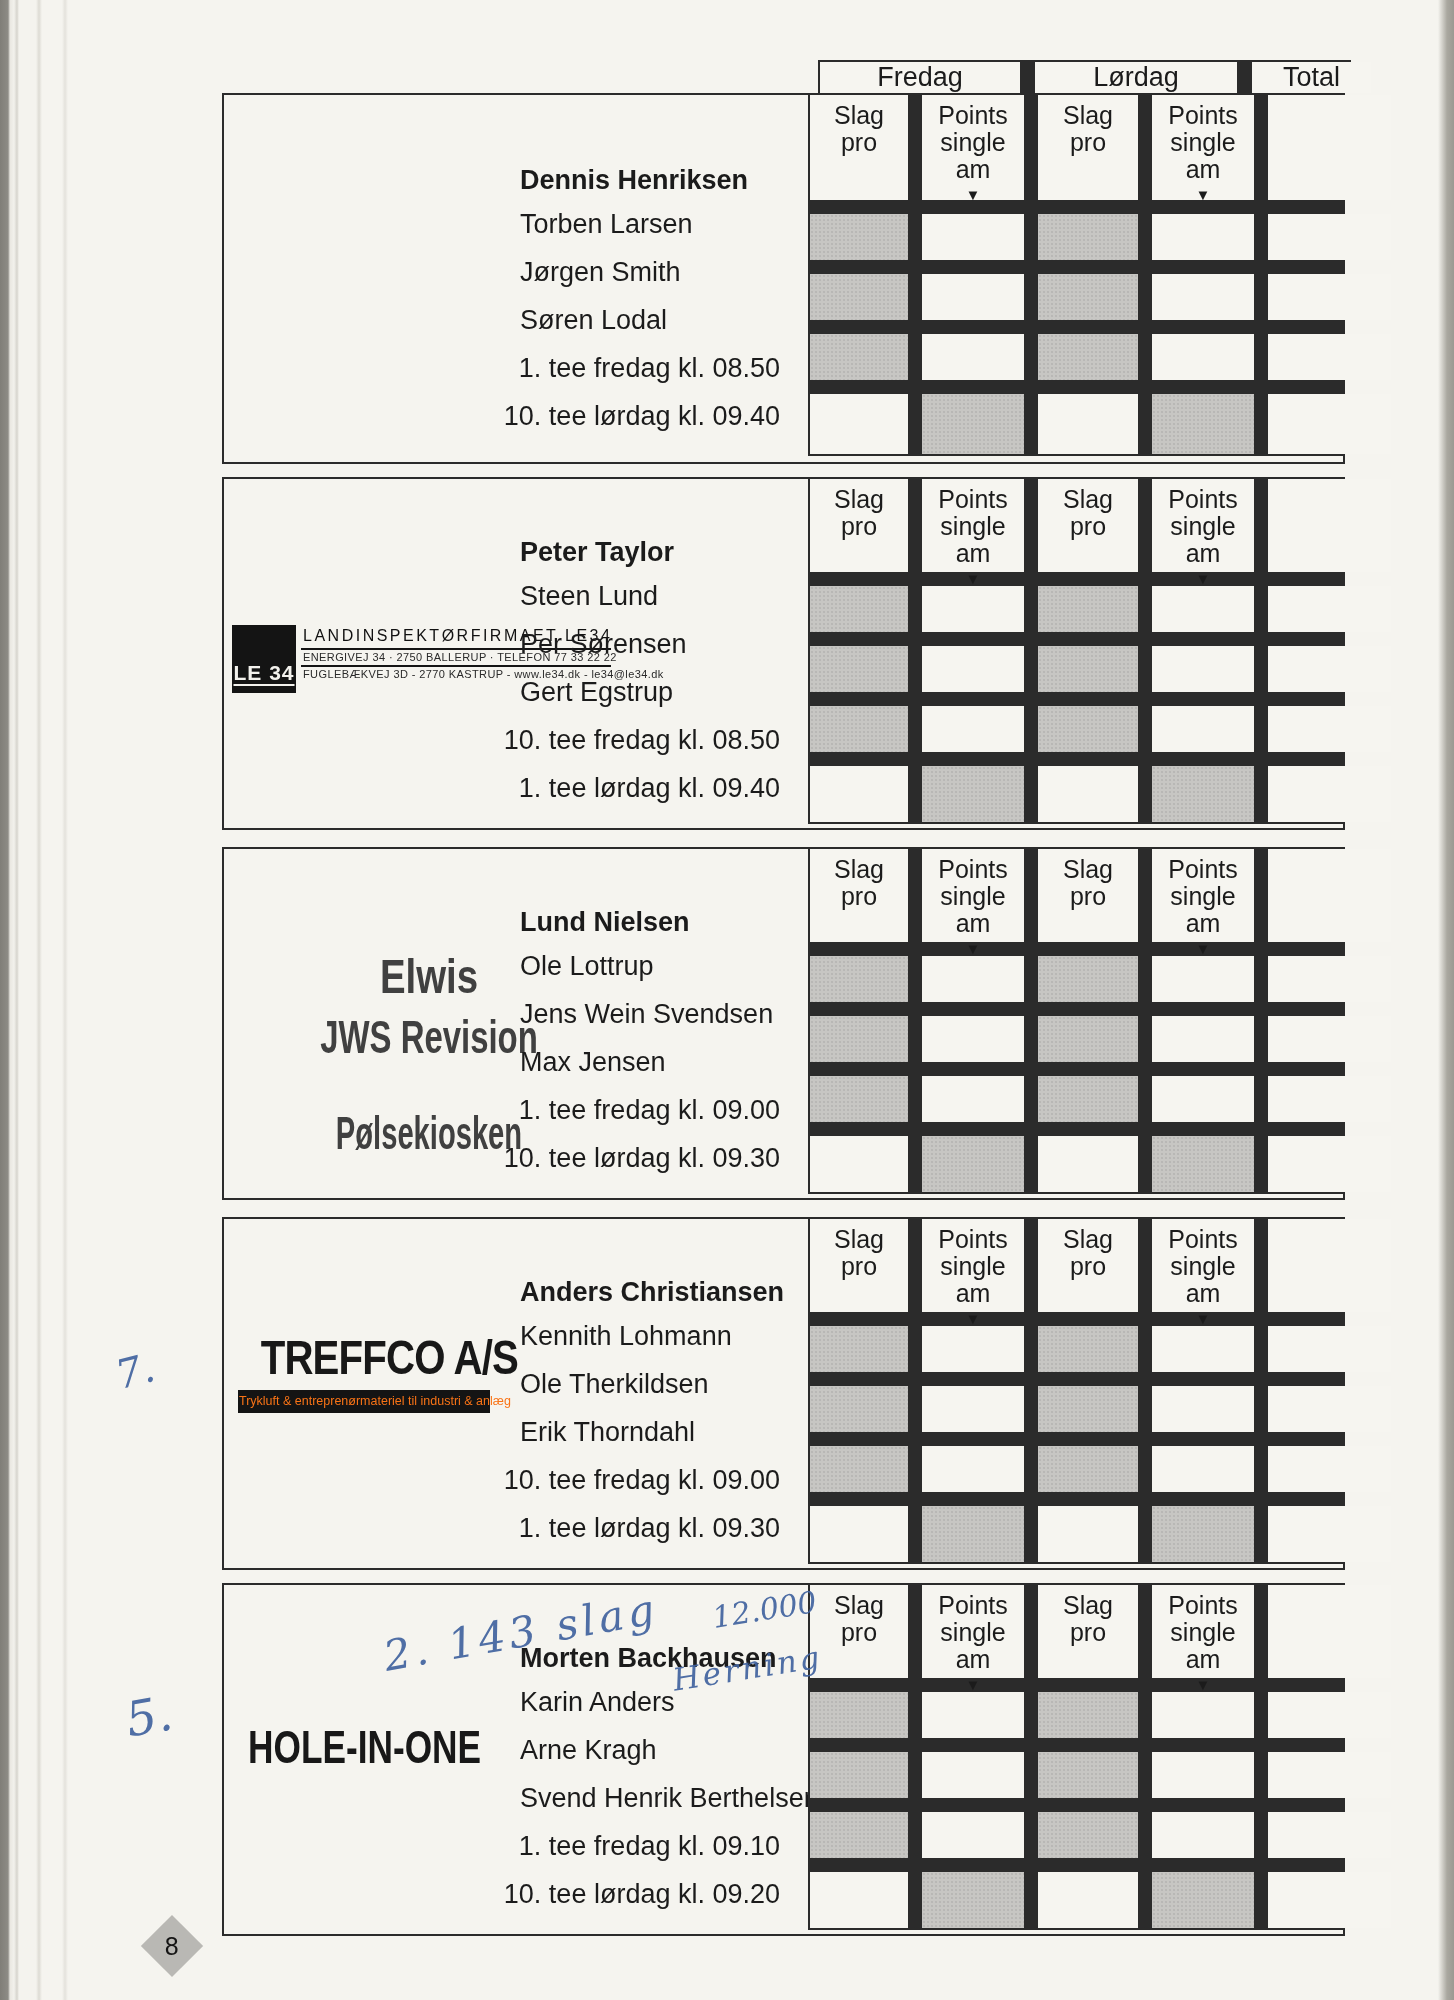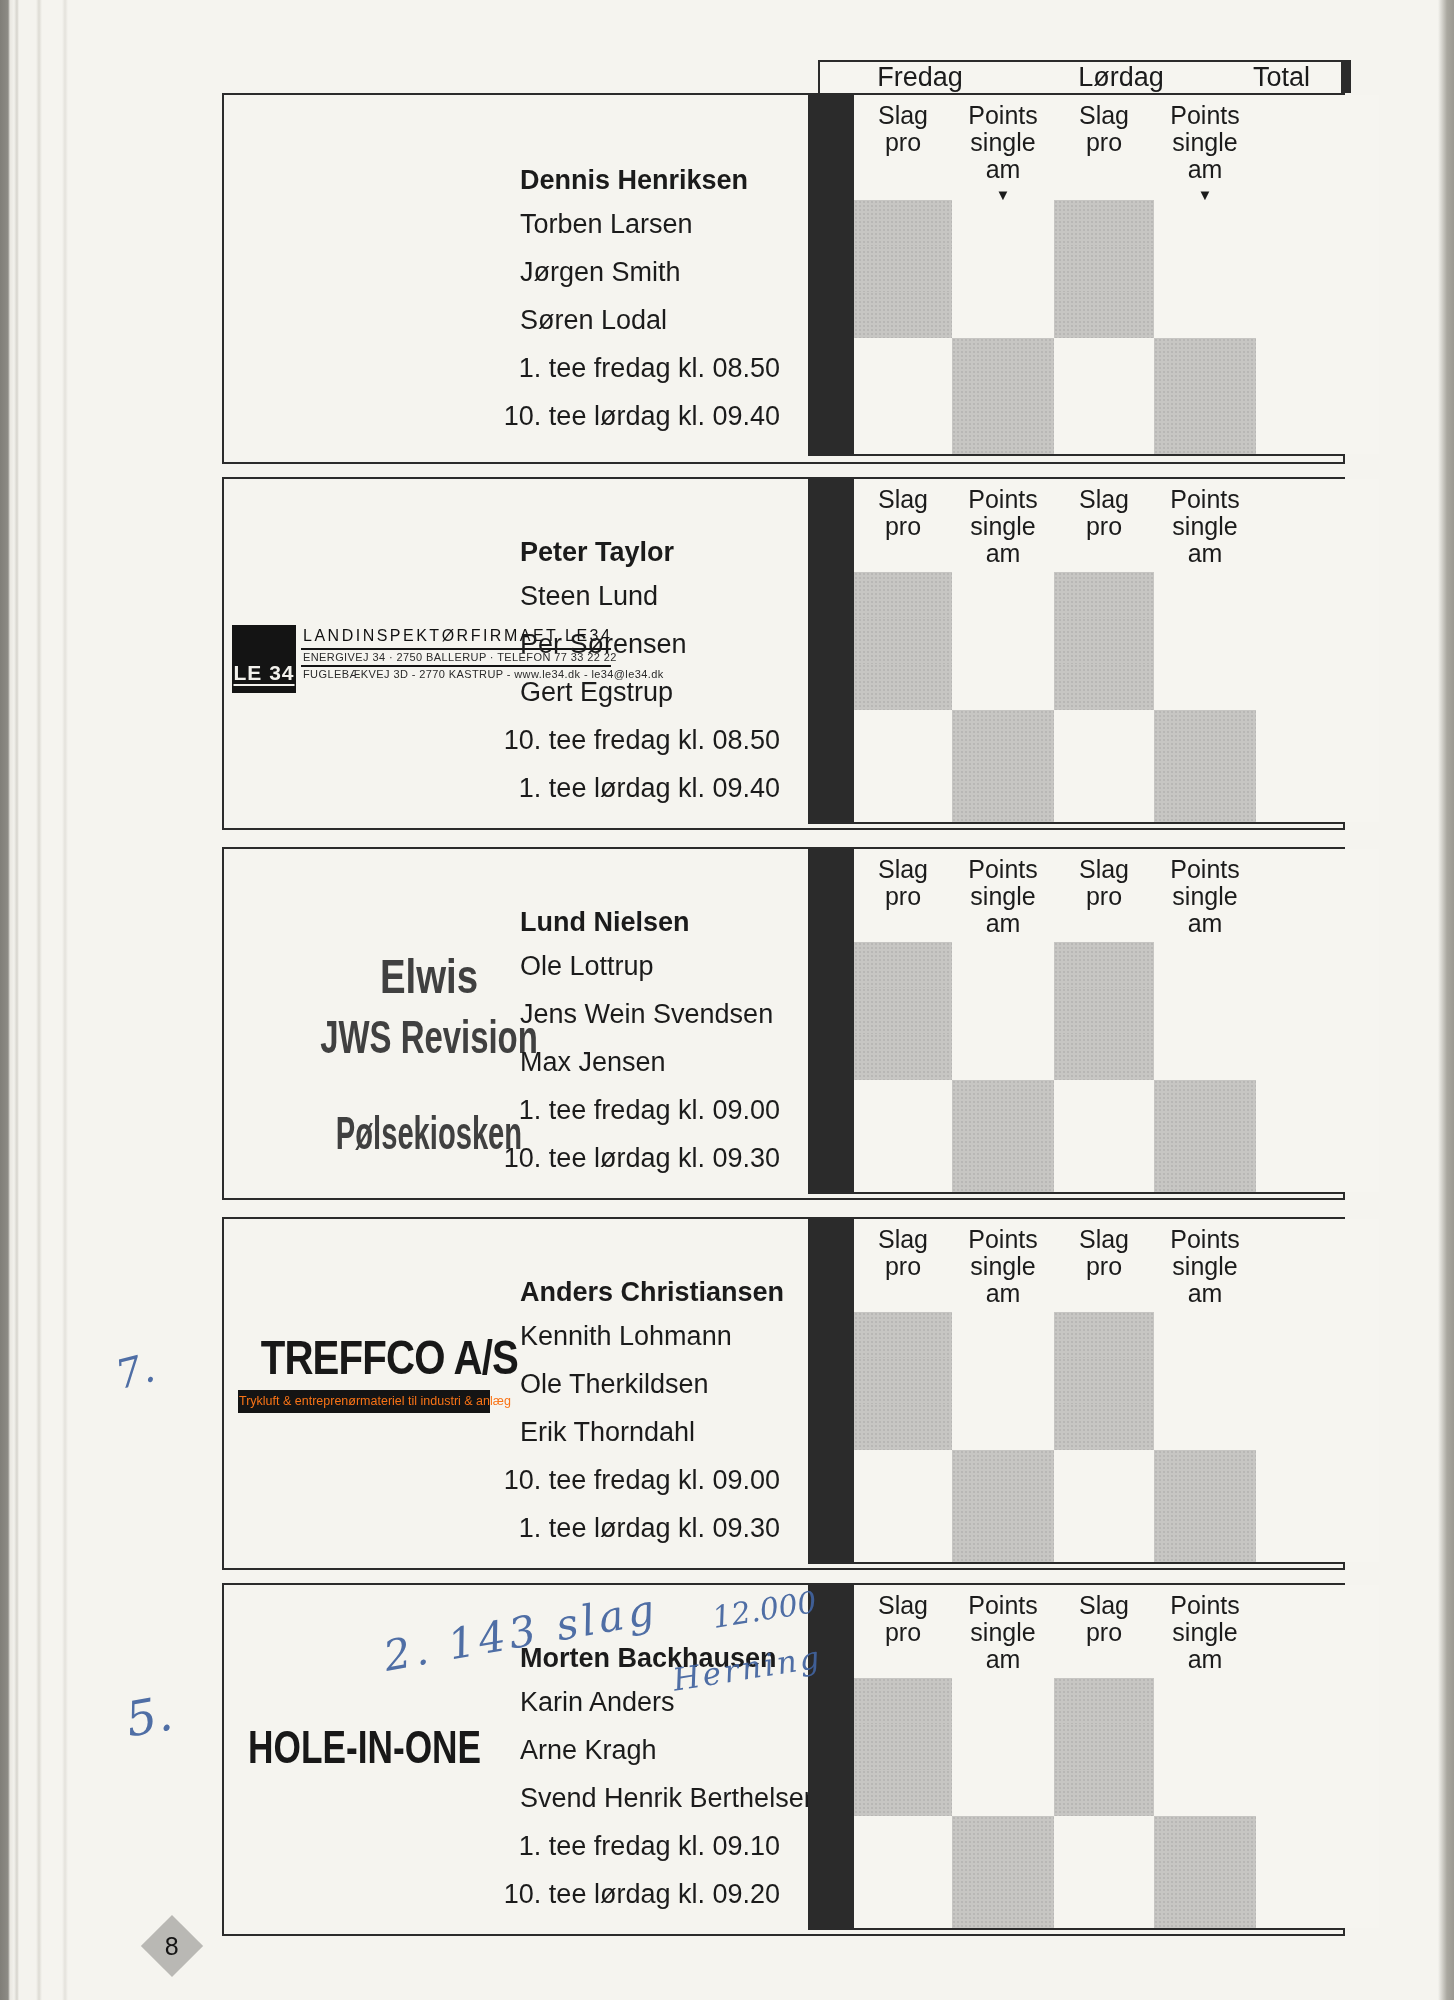--- a/index.html
+++ b/index.html
@@ -12,32 +12,32 @@
   
   .edge-left{position:absolute;left:0;top:0;width:78px;height:2000px;pointer-events:none;
     background:
       linear-gradient(90deg,#807e78 0px,#8d8b85 8px,#e9e7e1 10px,#f2f1ec 14px,
         #d6d4cd 17px,#f4f3ee 19px,#f4f3ee 36px,#dddbd4 39px,#f5f4ef 42px,
         #f5f4ef 62px,#e4e2dc 65px,#f5f4ef 68px);}
   .edge-right{position:absolute;right:0;top:0;width:16px;height:2000px;pointer-events:none;
     background:linear-gradient(90deg,rgba(170,168,160,0) 0,#aaa8a0 9px,#9b9992 16px);}
   
   .band{position:absolute;left:818px;top:60px;width:533px;height:33px;box-sizing:border-box;
-    border:2px solid #2b2b2b;background:#2b2b2b;display:grid;grid-template-columns:200px 202px 119px;gap:0;}
+    border:2px solid #2b2b2b;background:#2b2b2b;display:grid;grid-template-columns:200px 202px 119px;gap:15px;}
   .band>div{background:#f6f5f0;display:flex;align-items:center;justify-content:center;
     font-size:27px;}
   
   .block{position:absolute;left:222px;width:1123px;box-sizing:border-box;
     border:2px solid #2b2b2b;--hh:93px;--gh:347px;--oy:0px;}
   .b1{--hh:105px;--gh:363px;--oy:12px;}
   
   .grid{position:absolute;right:-2px;top:-2px;width:537px;height:var(--gh);box-sizing:border-box;
     border:2px solid #2b2b2b;background:#2b2b2b;display:grid;
     grid-template-columns:98px 102px 100px 102px 123px;
-    grid-template-rows:var(--hh) 46px 46px 46px 1fr;gap:0;padding-left:44px;}
+    grid-template-rows:var(--hh) 46px 46px 46px 1fr;gap:14px;}
   .cell{background:#f6f5f0;}
   .cell.gray{background:#c7c6c3;
     background-image:radial-gradient(rgba(120,120,118,.18) 1px, transparent 1px);
     background-size:4px 4px;}
   .hcell{display:flex;flex-direction:column;align-items:center;justify-content:flex-start;
     padding-top:7px;font-size:25px;line-height:27px;}
   .arrow{font-size:15px;line-height:1;margin-top:4px;color:#1b1b1b;}
   
   .captain{position:absolute;left:296px;top:calc(58px + var(--oy));font-size:27px;font-weight:700;white-space:nowrap;}
   .player{position:absolute;left:296px;font-size:27px;white-space:nowrap;}

